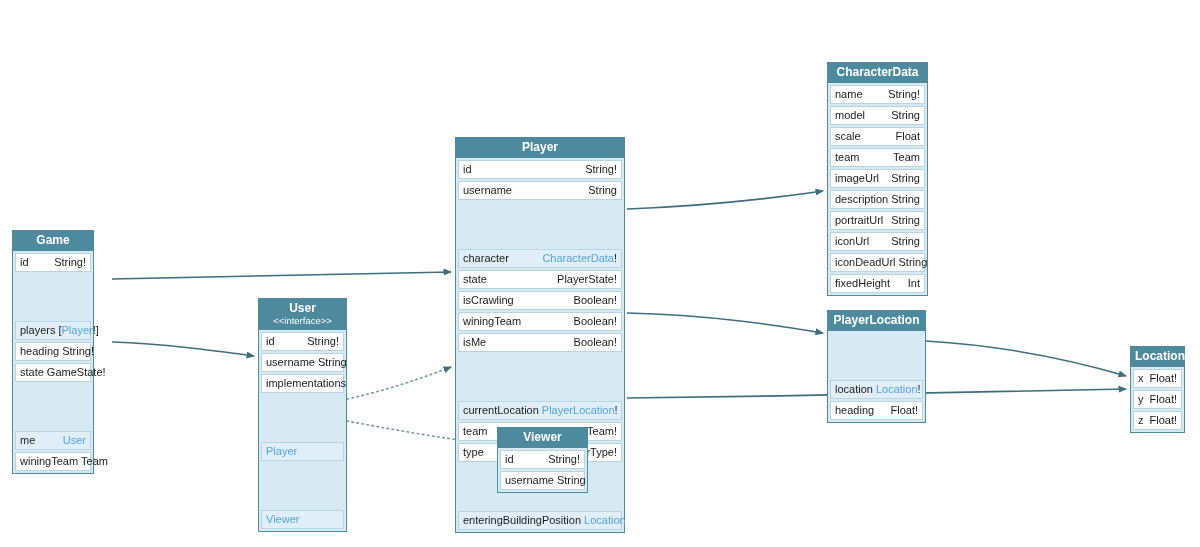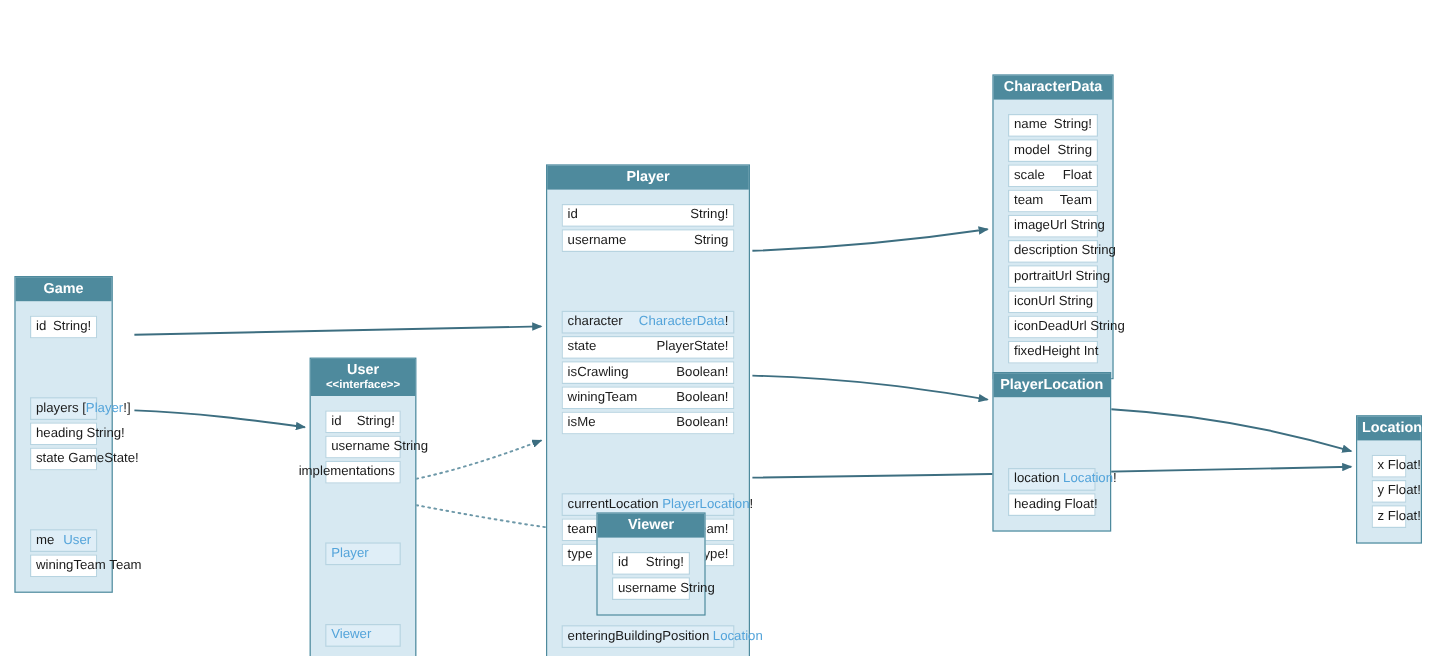--- a/index.html
+++ b/index.html
@@ -10,27 +10,27 @@
   html,body{margin:0;padding:0;}
   body{background:var(--canvas-bg);font-family:"Liberation Sans",sans-serif;}
   .canvas{position:relative;width:1200px;height:547px;background:var(--canvas-bg);overflow:hidden;}
   #edge-layer{position:absolute;left:0;top:0;width:1200px;height:547px;pointer-events:none;}
   #edge-layer path.edge{fill:none;stroke:var(--edge);stroke-width:1.6;}
   #edge-layer path.edge.dotted{stroke:var(--edge-dotted);stroke-width:1.6;stroke-dasharray:1.5 3.6;stroke-linecap:round;}
   .node{position:absolute;box-sizing:border-box;background:var(--node-bg);border:1px solid var(--node-border);
         box-shadow:0 0 0 1px rgba(255,255,255,0);}
   .node-header{background:var(--header-bg);color:var(--header-text);text-align:center;font-weight:bold;
         font-size:12px;line-height:1.15;padding:3px 4px;cursor:pointer;}
-  .node-subtitle{display:block;font-size:9.5px;font-weight:bold;}
-  .rows{display:flex;flex-direction:column;gap:2px;padding:12px;}
+  .node-subtitle{display:block;font-size:9.5px;font-weight:normal;}
+  .rows{display:flex;flex-direction:column;gap:2px;padding:2px;}
   .row{box-sizing:border-box;background:var(--row-bg);border:1px solid var(--row-border);
         display:flex;justify-content:space-between;align-items:center;gap:3px;
         padding:1px 4px;font-size:11px;line-height:15px;color:var(--text);white-space:nowrap;cursor:pointer;}
   .row.link-row{background:var(--link-row-bg);margin-top:47px;}
-  .row.label-row{justify-content:flex-end;}
+  .row.label-row{justify-content:flex-start;}
   .row.impl-row{justify-content:flex-start;color:var(--link-text);}
   .fname{color:var(--text);}
   .ftype{color:var(--text);}
   .tlink{color:var(--link-text);}
 </style>
 </head>
 <body>
 
 <div class="canvas">
   <svg id="edge-layer" xmlns="http://www.w3.org/2000/svg">

